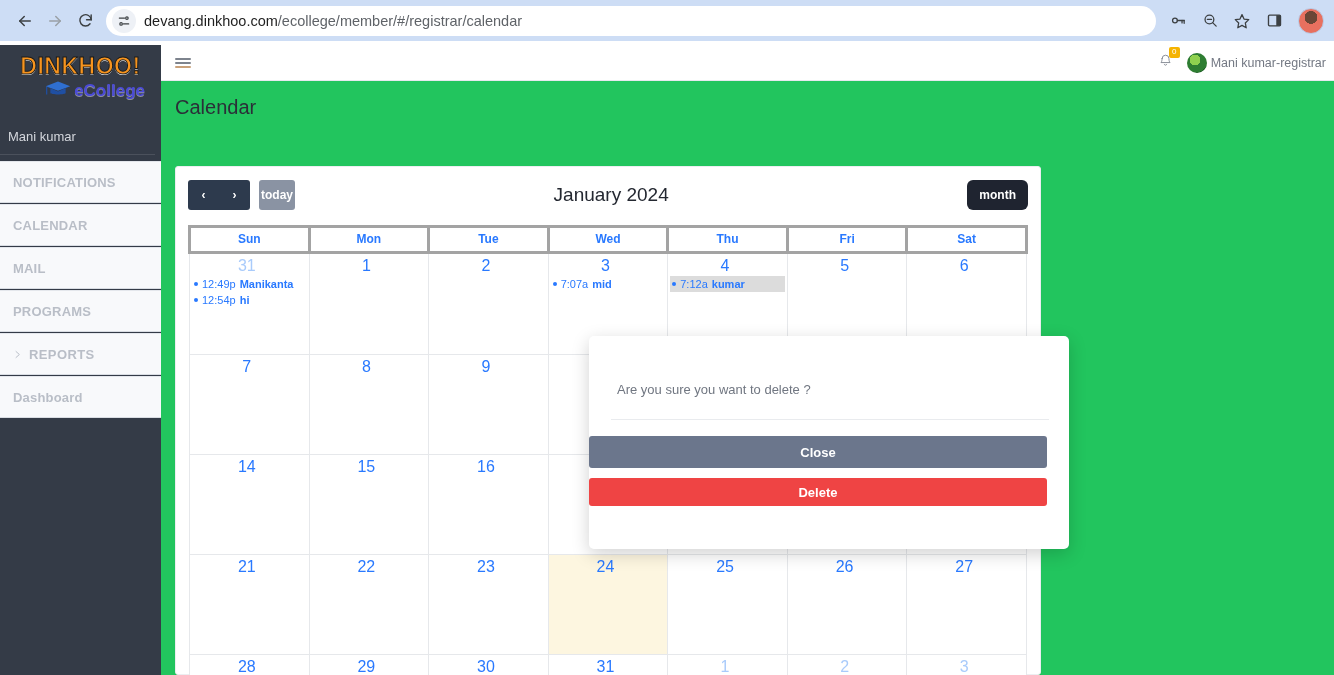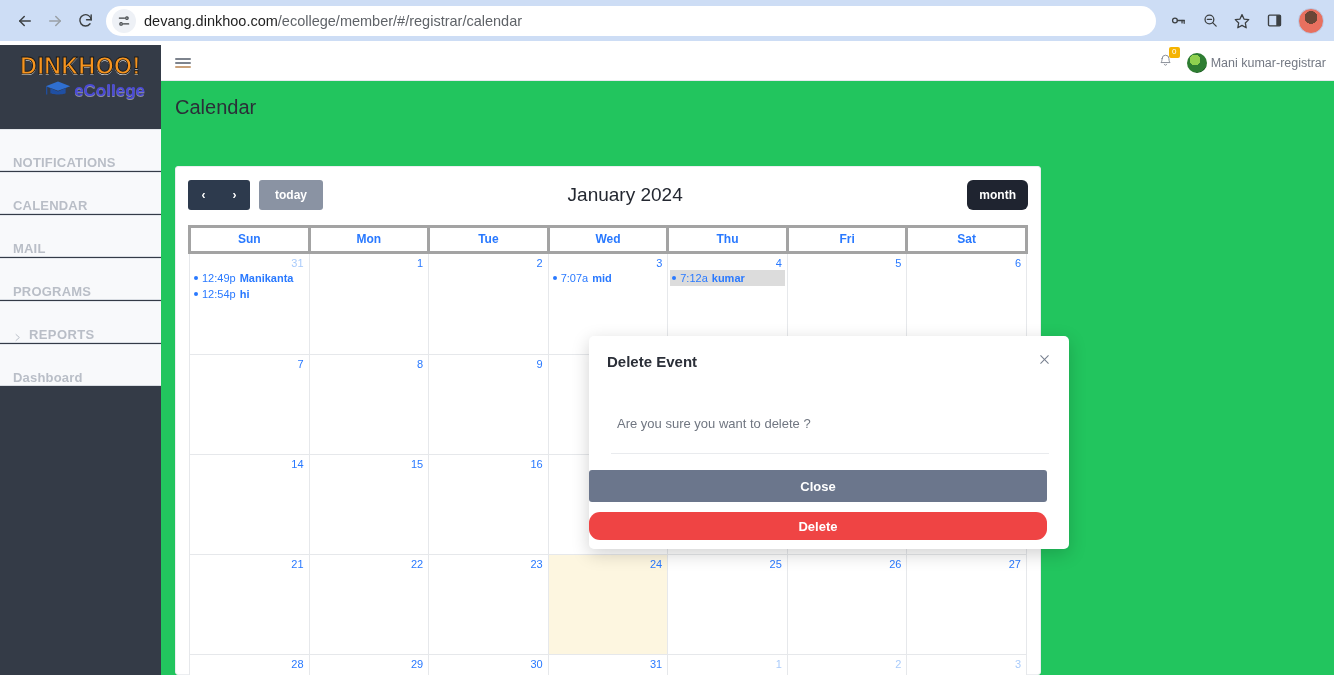--- a/index.html
+++ b/index.html
@@ -91,21 +91,21 @@
     border-bottom: 1px solid #4b515c;
     margin: 0 6px 0 0;
   }
   .side-menu { margin-top: 6px; }
   .side-item {
     position: relative;
     height: 42px;
     background: #f8f9fb;
     border-top: 1px solid #e4e7ec;
     border-bottom: 1px solid #d9dde3;
-    display: flex; align-items: flex-end;
+    display: flex; align-items: center;
     padding-left: 13px;
     font-size: 13px; font-weight: bold; letter-spacing: 0.4px;
     color: #b9bec7;
     margin-bottom: 1px;
   }
   .side-item .chev { margin-right: 7px; display: flex; }
   .side-item.plain { font-weight: bold; letter-spacing: 0.2px; }
   .sidebar-fill {
     background: #343b47; height: 100%;
   }
@@ -173,21 +173,21 @@
     color: #fff; height: 30px;
     display: flex; align-items: center; justify-content: center;
   }
   .btn-prev, .btn-next {
     background: #2d3a4d; width: 31px;
   }
   .btn-prev { border-radius: 3px 0 0 3px; }
   .btn-next { border-radius: 0 3px 3px 0; }
   .btn-today {
     background: #8a93a3; border-radius: 3px;
-    margin-left: 9px; padding: 0 16px;
+    margin-left: 9px; padding: 0 2px;
   }
   .cal-title {
     flex: 1; text-align: center;
     font-size: 19px; color: #242831;
     margin-left: -40px;
   }
   .btn-month {
     background: #1f2430; border-radius: 6px; padding: 0 12px;
   }
 
@@ -202,21 +202,21 @@
     border: 1px solid #e6e8eb;
     vertical-align: top;
     height: 100px;
     padding: 0;
     position: relative;
     background: #fff;
   }
   table.cal tr.r1 td { height: 102px; }
   table.cal td.today { background: #fdf6e0; }
   .daynum {
-    text-align: right; font-size: 11px; color: #2979ff;
+    text-align: center; font-size: 16px; color: #2979ff;
     padding: 3px 5px 0 0;
   }
   .daynum.other { color: #a9cbfb; }
   .events { padding: 1px 2px 0 2px; }
   .ev {
     font-size: 11px; color: #2979ff;
     padding: 1px 2px; line-height: 14px;
     white-space: nowrap; overflow: hidden;
     display: flex; align-items: center; gap: 4px;
   }
@@ -260,21 +260,21 @@
   .modal-foot {
     display: flex; justify-content: flex-end; gap: 10px;
     padding: 16px 22px 0 0;
     flex-direction: column;
   }
   .btn-close-modal {
     background: #6b768c; border-radius: 3px;
     padding: 0 17px; height: 32px; font-size: 13px;
   }
   .btn-delete {
-    background: #ef4444; border-radius: 11px;
+    background: #ef4444; border-radius: 3px;
     padding: 13px 17px; height: 28px; font-size: 13px;
   }
 </style>
 </head>
 <body>
 
 <div class="browser-bar">
   <div class="nav-btn">
     <span>
       <svg width="18" height="18" viewBox="0 0 24 24" fill="none" stroke="#3c4043" stroke-width="2" stroke-linecap="round" stroke-linejoin="round">
@@ -361,20 +361,21 @@
         <span class="cap-icon">
           <svg width="26" height="17" viewBox="0 0 34 22">
               <path d="M17 2 L33 8 L17 14 L1 8 Z" fill="#2f6fd0"></path>
               <path d="M7 10.5 L7 17 C7 19.5 27 19.5 27 17 L27 10.5 L17 15 Z" fill="#1f4fa3"></path>
               <line x1="2.2" y1="8.6" x2="2.2" y2="19" stroke="#1f4fa3" stroke-width="1.6"></line>
             </svg>
         </span>
         <span class="brand-sub-text">eCollege</span>
       </div>
     </div>
+    <div class="side-user">Mani kumar</div>
     <div class="side-menu" id="sidebar-menu">
         <div class="side-item plain">
           <span>NOTIFICATIONS</span>
         </div>
         <div class="side-item plain">
           <span>CALENDAR</span>
         </div>
         <div class="side-item plain">
           <span>MAIL</span>
         </div>
@@ -585,29 +586,20 @@
               </td>
               <td>
                 <div class="daynum other">3</div>
               </td>
             </tr>
           </tbody>
       </table>
     </div>
 
     <div class="modal">
-      <div class="modal-head">
-        <div class="modal-title">Delete Event</div>
-        <div class="modal-close">
-          <svg width="13" height="13" viewBox="0 0 24 24" fill="none" stroke="#78818f" stroke-width="2" stroke-linecap="round">
-              <line x1="5" y1="5" x2="19" y2="19"></line>
-              <line x1="19" y1="5" x2="5" y2="19"></line>
-            </svg>
-        </div>
-      </div>
       <div class="modal-body">Are you sure you want to delete ?</div>
       <div class="modal-divider"></div>
       <div class="modal-foot">
         <button class="btn btn-close-modal">Close</button>
         <button class="btn btn-delete">Delete</button>
       </div>
     </div>
   </div>
 </div>
 

